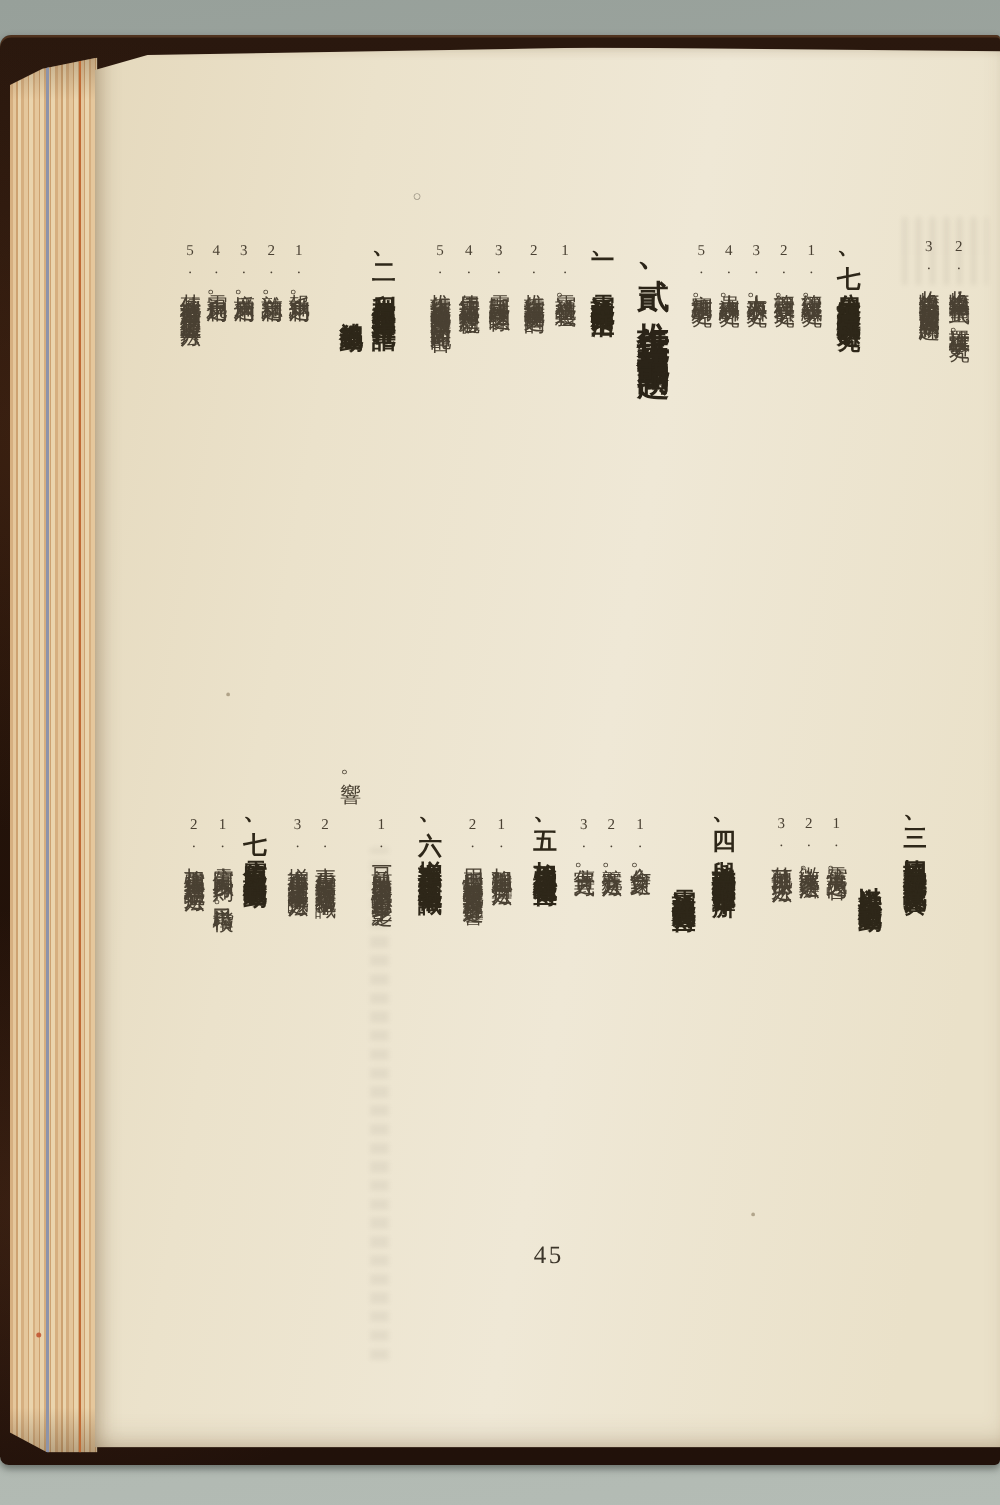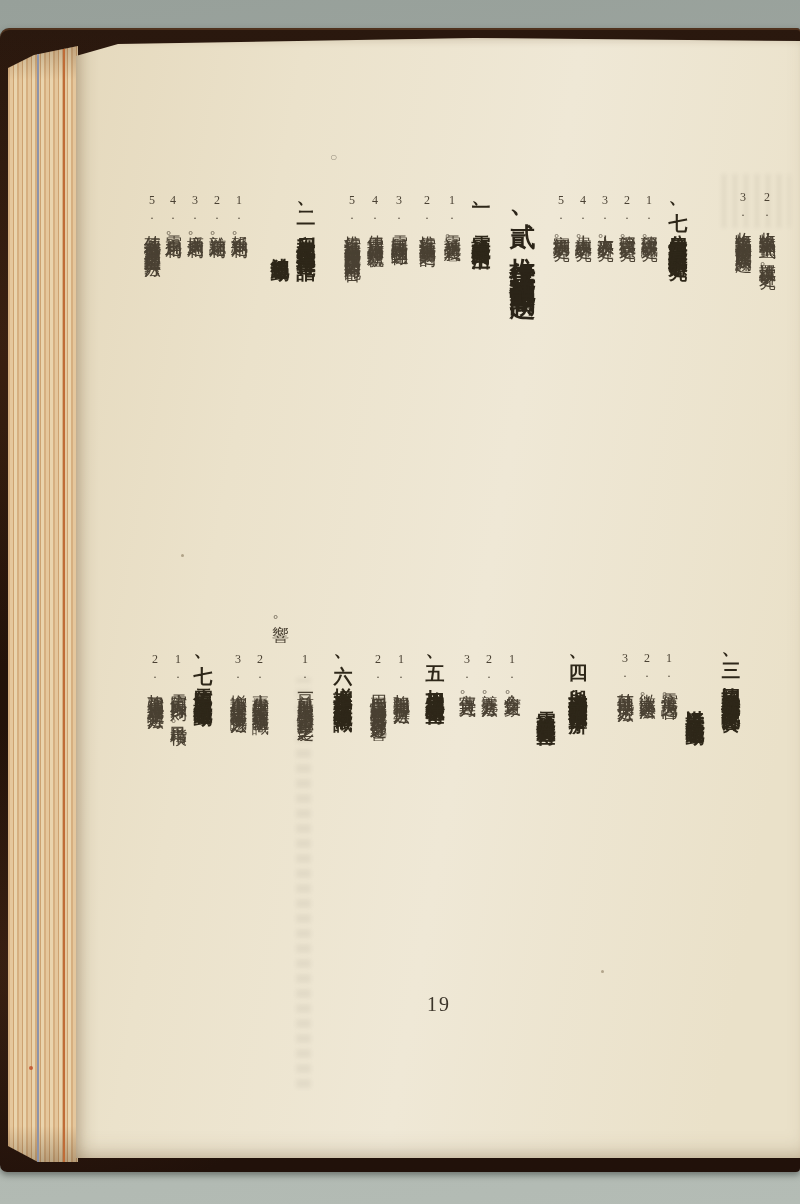--- a/index.html
+++ b/index.html
@@ -99,14 +99,14 @@
   <div class="col item" style="left:370px;top:652px"><span class="num">2.</span><span>用戶習慣於電話禮貌對電信事業及社會之影響。</span></div>
   <div class="col hm" style="left:334px;top:650px"><span>六、增進靑少年學生電話禮貌常識：</span></div>
   <div class="col item" style="left:297px;top:652px"><span class="num">1.</span><span>目前一般民衆使用電話之習慣對靑少年學生之影</span></div>
   <div class="col item" style="left:272px;top:612px"><span>響。</span></div>
   <div class="col item" style="left:252px;top:652px"><span class="num">2.</span><span>靑少年學生需要灌輸之電話禮貌常識。</span></div>
   <div class="col item" style="left:230px;top:652px"><span class="num">3.</span><span>增進靑少年學生電話禮貌常識之方法。</span></div>
   <div class="col hm" style="left:194px;top:650px"><span>七、電信同人與電話禮貌運動：</span></div>
   <div class="col item" style="left:170px;top:652px"><span class="num">1.</span><span>電信同人以身作則，爲民楷模。</span></div>
   <div class="col item" style="left:147px;top:652px"><span class="num">2.</span><span>加強電信員眷電話禮貌之方法。</span></div>
 
-  <div class="pagenum">19</div>
+  <div class="pagenum">45</div>
 </div>
 
 </body></html>

